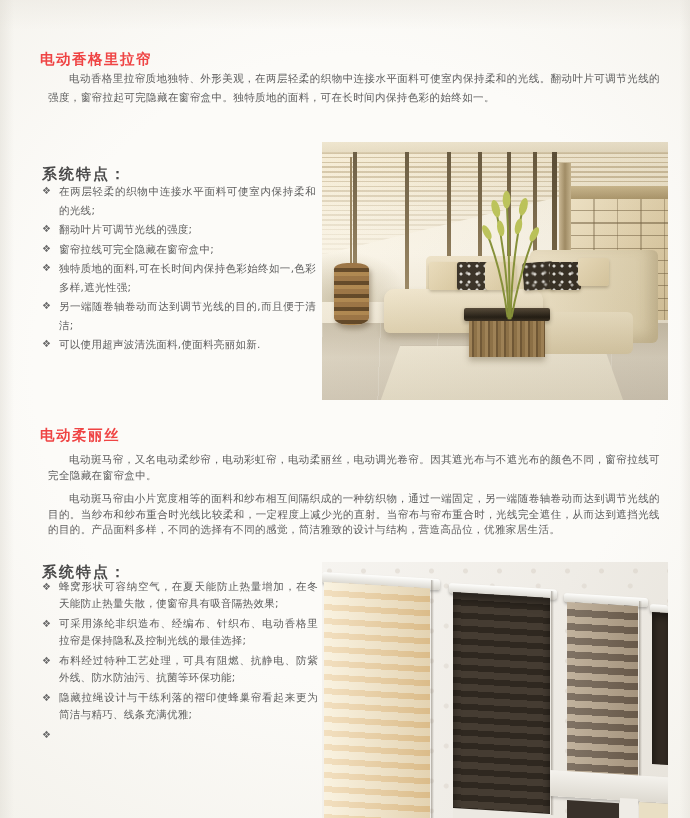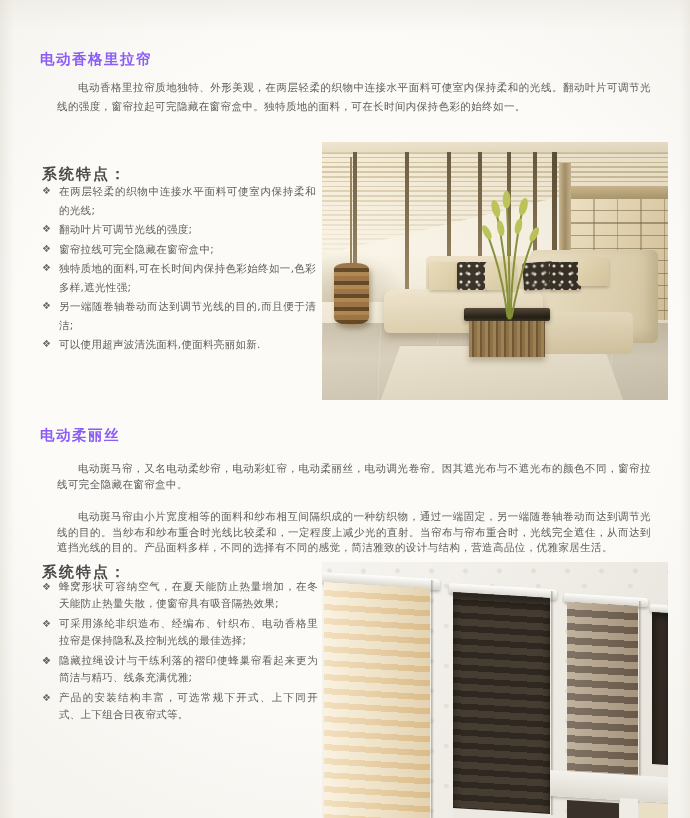--- a/index.html
+++ b/index.html
@@ -8,25 +8,25 @@
     font-family:"DejaVu Sans","Liberation Sans",sans-serif;
     background:
       linear-gradient(90deg, rgba(225,222,214,.55) 0, rgba(251,250,247,0) 14px),
       linear-gradient(270deg, rgba(228,225,218,.5) 0, rgba(251,250,247,0) 10px),
       linear-gradient(180deg, rgba(236,233,226,.6) 0, rgba(251,250,247,0) 30px),
       radial-gradient(circle at 50% 45%, #fcfbf8 55%, #f4f2ec 100%);
   }
   .abs{position:absolute;}
   
   .sec-title{
-    position:absolute;left:40px;font-size:14.5px;font-weight:600;color:#8b5cf6;
+    position:absolute;left:40px;font-size:14.5px;font-weight:600;color:#ef4444;
     letter-spacing:1.5px;line-height:18px;
   }
   .paras{position:absolute;left:40px;width:628px;color:#5c5c5c;}
-  .paras p{margin:17px;text-indent:2em;text-align:justify;font-size:10.5px;letter-spacing:.4px;}
+  .paras p{margin:8px;text-indent:2em;text-align:justify;font-size:10.5px;letter-spacing:.4px;}
   .sec1-paras p{line-height:19px;}
   .sec2-paras p{line-height:15.5px;margin-bottom:3px;}
   .feat-title{
     position:absolute;left:42px;font-size:15px;font-weight:600;color:#4a4a4a;
     letter-spacing:2px;line-height:18px;
   }
   .feat-list{position:absolute;left:42px;margin:0;padding:0;list-style:none;color:#5d5d5d;}
   .feat-list li{position:relative;padding-left:17px;font-size:10.5px;text-align:justify;letter-spacing:.3px;}
   .list1 li{line-height:18.5px;margin-bottom:1px;}
   .list2 li{line-height:17px;margin-bottom:3px;}
@@ -229,29 +229,29 @@
 
     <li>
       <span class="blt">❖</span><span>蜂窝形状可容纳空气，在夏天能防止热量增加，在冬天能防止热量失散，使窗帘具有吸音隔热效果;</span>
     </li>
 
     <li>
       <span class="blt">❖</span><span>可采用涤纶非织造布、经编布、针织布、电动香格里拉帘是保持隐私及控制光线的最佳选择;</span>
     </li>
 
     <li>
+      <span class="blt">❖</span><span>布料经过特种工艺处理，可具有阻燃、抗静电、防紫外线、防水防油污、抗菌等环保功能;</span>
+    </li>
+
+    <li>
+      <span class="blt">❖</span><span>隐藏拉绳设计与干练利落的褶印使蜂巢帘看起来更为简洁与精巧、线条充满优雅;</span>
+    </li>
+
+    <li>
       <span class="blt">❖</span>
-    </li>
-
-    <li>
-      <span class="blt">❖</span><span>隐藏拉绳设计与干练利落的褶印使蜂巢帘看起来更为简洁与精巧、线条充满优雅;</span>
-    </li>
-
-    <li>
-      <span class="blt">❖</span><span>产品的安装结构丰富，可选常规下开式、上下同开式、上下组合日夜帘式等。</span>
     </li>
   </ul>
 
 <div class="photo" id="photo2">
   <div class="abs p2-wall"></div>
   <div class="abs rail zr1"></div>
   <div class="abs rail zr2"></div>
   <div class="abs rail zr3"></div>
   <div class="abs rail zr4"></div>
   <div class="abs zpanel zp1"></div>

